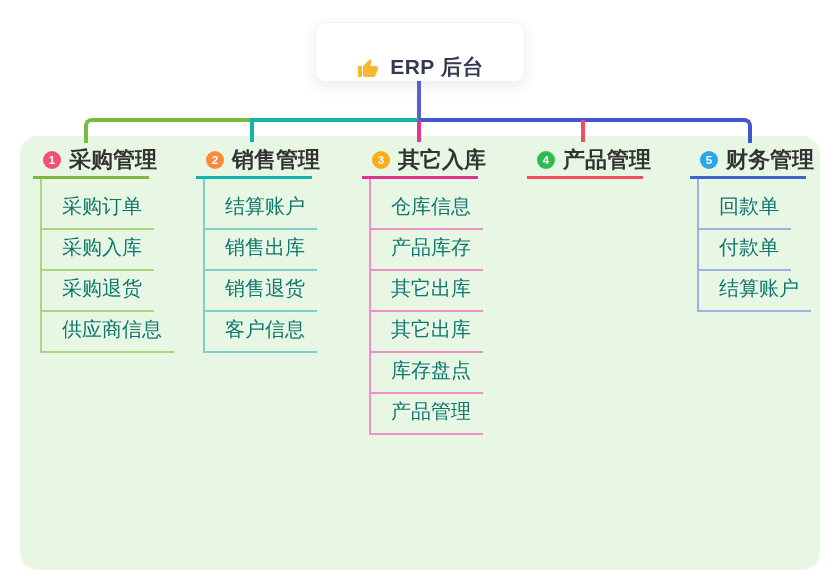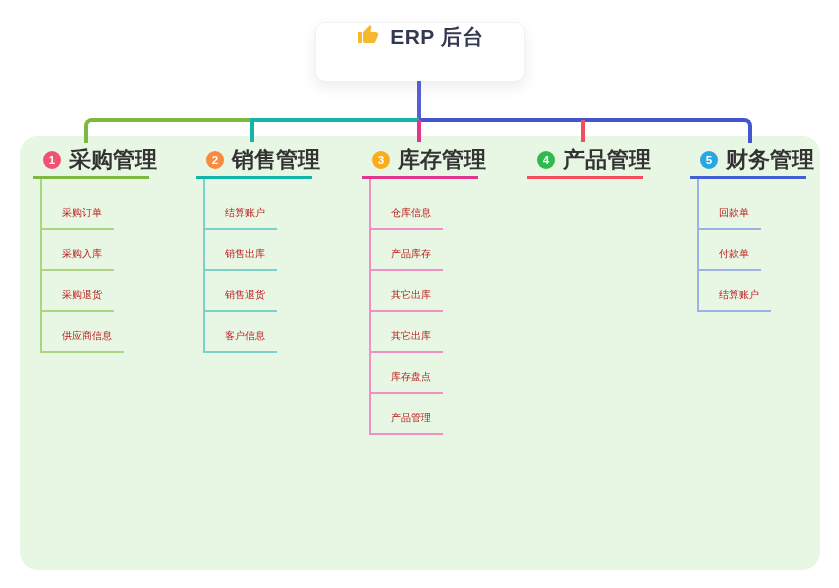--- a/index.html
+++ b/index.html
@@ -5,21 +5,21 @@
   html,body{margin:0;padding:0;background:#fff;}
   .stage{
     position:relative;width:839px;height:588px;overflow:hidden;background:#ffffff;
     font-family:"Liberation Sans","DejaVu Sans",sans-serif;
   }
   
   .root-node{
     position:absolute;left:315px;top:22px;width:210px;height:60px;box-sizing:border-box;
     background:#ffffff;border:1px solid #f1f1f1;border-radius:10px;
     box-shadow:0 5px 14px rgba(60,70,90,.10);
-    display:flex;align-items:flex-start;justify-content:center;gap:10px;
+    display:flex;align-items:flex-end;justify-content:center;gap:10px;
   }
   .root-node .title{font-size:21px;font-weight:600;color:#323950;letter-spacing:.5px;}
   .thumb{width:24px;height:24px;flex:none;}
   
   .line{position:absolute;z-index:3;}
   .trunk{left:417px;top:81px;width:4px;height:39px;background:var(--c,#5560d2);}
   .bus-left{left:84px;top:118px;width:168px;height:25px;box-sizing:border-box;
     border-top:4px solid var(--c,#7cb93e);border-left:4px solid var(--c,#7cb93e);
     border-top-left-radius:8px;}
   .bus-mid{left:250px;top:118px;width:169px;height:4px;background:var(--c,#13b5a9);}
@@ -46,21 +46,21 @@
     color:#fff;font-size:11.5px;font-weight:bold;display:flex;align-items:center;justify-content:center;
   }
   .branch-label{font-size:22px;font-weight:600;color:#333333;white-space:nowrap;}
   .children{margin-left:7px;border-left:2px solid var(--light,#bbb);width:max-content;}
   .child{
     box-sizing:border-box;height:41px;display:flex;align-items:flex-end;
     padding:0 12px 8px 20px;border-bottom:2px solid var(--light,#bbb);
     width:max-content;cursor:pointer;
   }
   .child:first-child{height:51px;}
-  .child span{font-size:10px;color:#b91c1c;white-space:nowrap;}
+  .child span{font-size:20px;color:#0f766e;white-space:nowrap;}
 </style>
 </head>
 <body>
 
 <div class="stage">
 
   <div class="root-node">
     <svg class="thumb" viewBox="0 0 24 24">
       <path fill="#f5b82e" d="M2 20h3c.55 0 1-.45 1-1v-9c0-.55-.45-1-1-1H2v11zM21.83 12.88c.11-.25.17-.52.17-.8V11c0-1.1-.9-2-2-2h-5.5l.92-4.65c.05-.22.02-.46-.08-.66-.23-.45-.52-.86-.88-1.22L14 2 7.59 8.41C7.21 8.79 7 9.3 7 9.83v7.84C7 18.95 8.05 20 9.34 20h8.11c.7 0 1.36-.37 1.72-.97l2.66-6.15z"></path>
     </svg>
@@ -115,21 +115,21 @@
           </div>
           <div class="child">
             <span>客户信息</span>
           </div>
         </div>
     </div>
 
     <div class="branch" style="left: 342px; --main: #e0368f; --light: #f090c7; --badge: #fbac19;">
       <div class="branch-head">
         <span class="badge">3</span>
-        <span class="branch-label">库存管理</span>
+        <span class="branch-label">其它入库</span>
       </div>
       <div class="children">
           <div class="child">
             <span>仓库信息</span>
           </div>
           <div class="child">
             <span>产品库存</span>
           </div>
           <div class="child">
             <span>其它出库</span>

